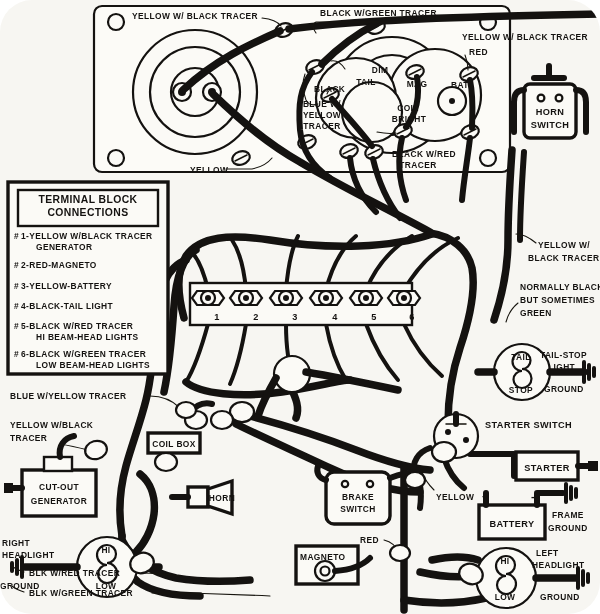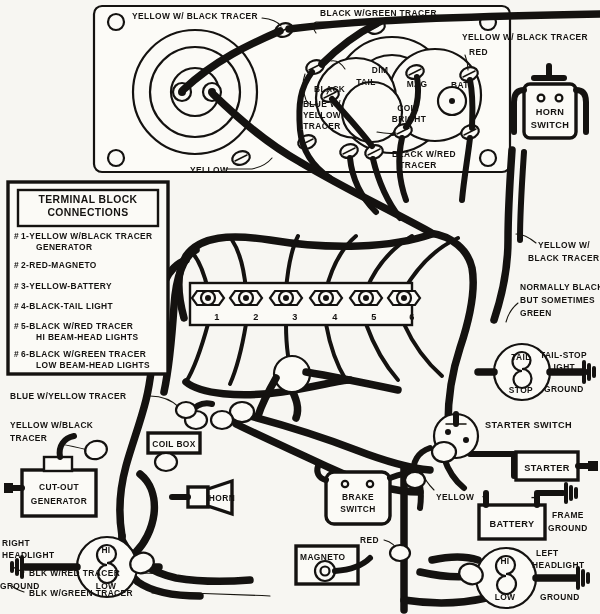--- a/index.html
+++ b/index.html
@@ -6,20 +6,21 @@
   html, body {
     margin: 0; padding: 0;
     background: #ffffff;
   }
   #root {
     position: relative;
     width: 600px; height: 614px;
     background: #f7f6f2;
     font-family: "Liberation Sans", sans-serif;
     overflow: hidden;
+    border-radius: 32px;
   }
   svg.diagram { position: absolute; inset: 0; width: 600px; height: 614px; }
 
   
   .thick  { fill: none; stroke: #141210; stroke-width: 7.5; stroke-linecap: round; stroke-linejoin: round; }
   .thick2 { fill: none; stroke: #141210; stroke-width: 6;   stroke-linecap: round; stroke-linejoin: round; }
   .med    { fill: none; stroke: #141210; stroke-width: 4;   stroke-linecap: round; stroke-linejoin: round; }
   .thin   { fill: none; stroke: #17150f; stroke-width: 1.5; stroke-linecap: round; stroke-linejoin: round; }
   .hair   { fill: none; stroke: #17150f; stroke-width: 1.1; stroke-linecap: round; stroke-linejoin: round; }
   .box    { fill: #fbfaf6; stroke: #141210; stroke-width: 2.4; }

